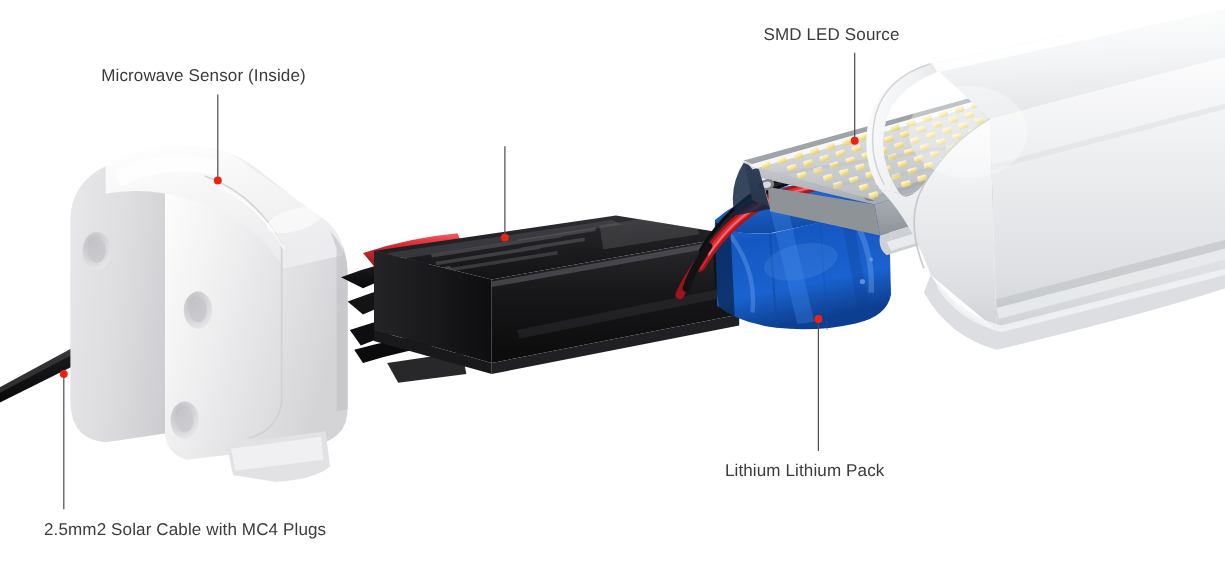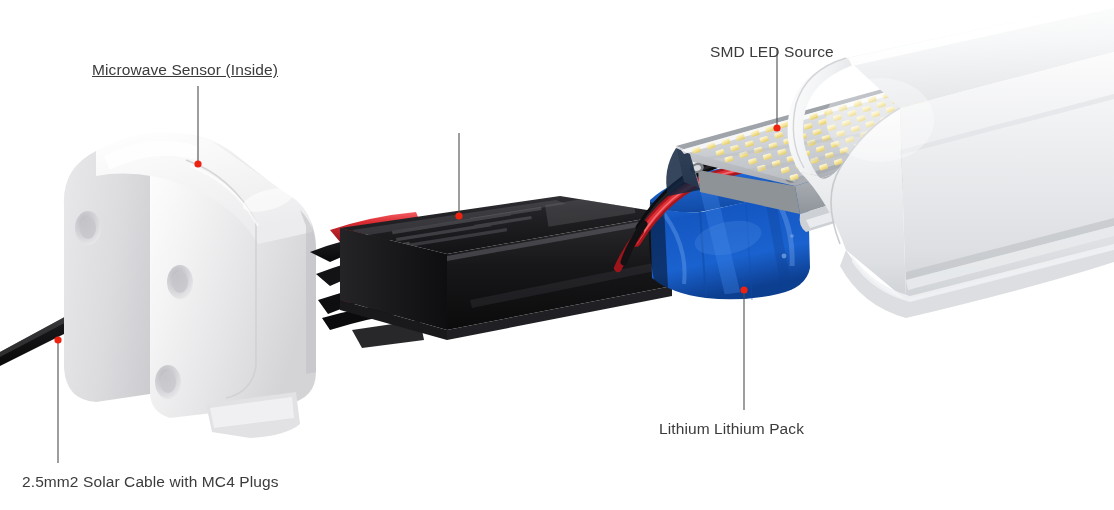--- a/index.html
+++ b/index.html
@@ -18,25 +18,25 @@
 
   
   .callout{
     position:absolute;
     color:#3b3b3d;
     font-size:15.5px;
     line-height:1;
     letter-spacing:.1px;
     white-space:nowrap;
   }
-  .c-sensor  {left:92px; top:62px;text-decoration:underline;}
+  .c-sensor  {left:92px; top:62px;}
   .c-mppt    {left:341px;top:109px;}
-  .c-smd     {left:710px;top:24px;margin-top:20px;}
+  .c-smd     {left:694px;top:24px;}
   .c-batt    {left:659px;top:421px;}
-  .c-cable   {left:22px; top:474px;}
+  .c-cable   {left:40px; top:474px;}
 </style>
 </head>
 <body>
 
 <div id="stage">
 
   <svg id="art" viewBox="0 0 1114 510">
     <defs>
 
       <linearGradient id="gWhiteBody" x1="0" y1="0" x2="1" y2="0.5">

